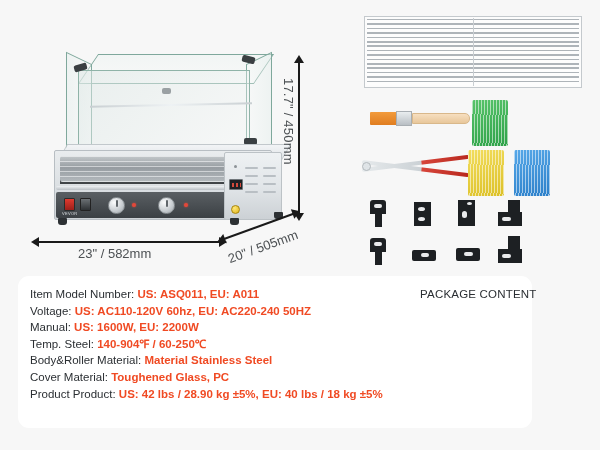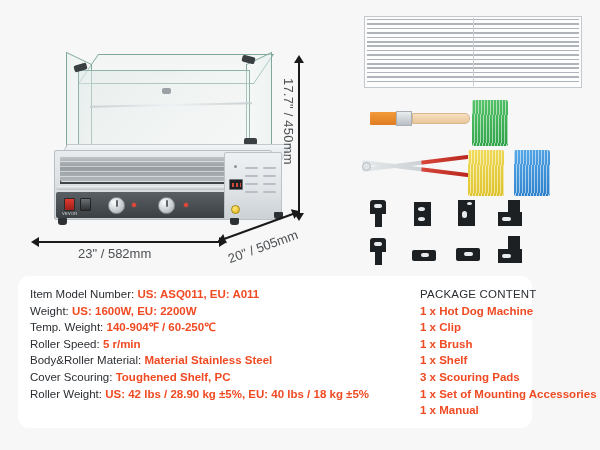--- a/index.html
+++ b/index.html
@@ -286,34 +286,25 @@
       <div class="bk" style="left:152px;top:36px;width:12px;height:14px;"></div>
       <div class="bk" style="left:142px;top:49px;width:24px;height:14px;">
         <div class="hole" style="left:4px;top:5px;width:9px;height:4px;border-radius:2px;"></div>
         </div>
     </div>
   </div>
 
   <div class="card">
     <div class="spec-list">
         <div class="spec-line"><span>Item Model Number: </span><span class="v">US: ASQ011, EU: A011</span></div>
-        <div class="spec-line"><span>Weight: </span><span class="v">US: 1600W, EU: 2200W</span></div>
-        <div class="spec-line"><span>Temp. Weight: </span><span class="v">140-904℉ / 60-250℃</span></div>
-        <div class="spec-line"><span>Roller Speed: </span><span class="v">5 r/min</span></div>
+        <div class="spec-line"><span>Voltage: </span><span class="v">US: AC110-120V 60hz, EU: AC220-240 50HZ</span></div>
+        <div class="spec-line"><span>Manual: </span><span class="v">US: 1600W, EU: 2200W</span></div>
+        <div class="spec-line"><span>Temp. Steel: </span><span class="v">140-904℉ / 60-250℃</span></div>
         <div class="spec-line"><span>Body&amp;Roller Material: </span><span class="v">Material Stainless Steel</span></div>
-        <div class="spec-line"><span>Cover Scouring: </span><span class="v">Toughened Shelf, PC</span></div>
-        <div class="spec-line"><span>Roller Weight: </span><span class="v">US: 42 lbs / 28.90 kg ±5%, EU: 40 lbs / 18 kg ±5%</span></div>
+        <div class="spec-line"><span>Cover Material: </span><span class="v">Toughened Glass, PC</span></div>
+        <div class="spec-line"><span>Product Product: </span><span class="v">US: 42 lbs / 28.90 kg ±5%, EU: 40 lbs / 18 kg ±5%</span></div>
       </div>
     <div class="pkg">
       <div class="pkg-title">PACKAGE CONTENT</div>
-      <div class="pkg-items">
-          <div class="pkg-item">1 x Hot Dog Machine</div>
-          <div class="pkg-item">1 x Clip</div>
-          <div class="pkg-item">1 x Brush</div>
-          <div class="pkg-item">1 x Shelf</div>
-          <div class="pkg-item">3 x Scouring Pads</div>
-          <div class="pkg-item">1 x Set of Mounting Accessories</div>
-          <div class="pkg-item">1 x Manual</div>
-        </div>
     </div>
   </div>
 
 </div>
 
 </body></html>

